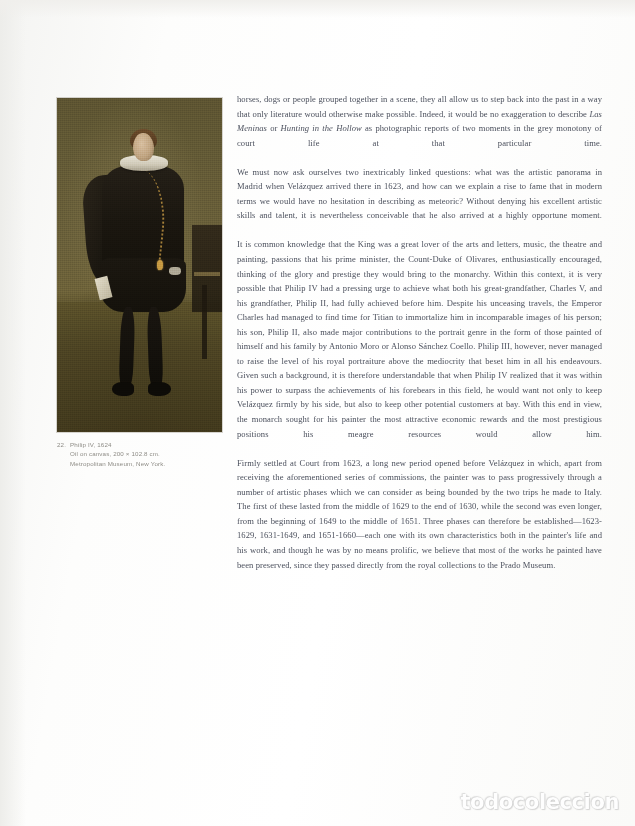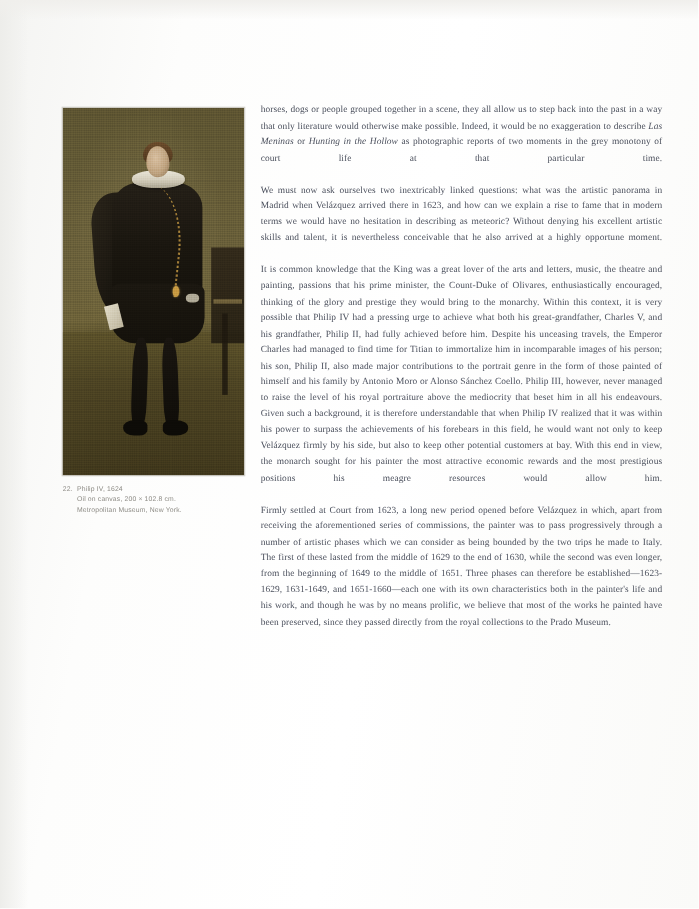--- a/index.html
+++ b/index.html
@@ -374,13 +374,14 @@
     <span class="caption-line" style="padding-left:13px">Metropolitan Museum, New York.</span>
   </div>
 
   <div class="body-col">
     <p><span>horses, dogs or people grouped together in a scene, they all allow us to step back into the past in a way that only literature would otherwise make possible. Indeed, it would be no exaggeration to describe </span><i>Las Meninas</i><span> or </span><i>Hunting in the Hollow</i><span> as photographic reports of two moments in the grey monotony of court life at that particular time.</span></p>
     <p>We must now ask ourselves two inextricably linked questions: what was the artistic panorama in Madrid when Velázquez arrived there in 1623, and how can we explain a rise to fame that in modern terms we would have no hesitation in describing as meteoric? Without denying his excellent artistic skills and talent, it is nevertheless conceivable that he also arrived at a highly opportune moment.</p>
     <p>It is common knowledge that the King was a great lover of the arts and letters, music, the theatre and painting, passions that his prime minister, the Count-Duke of Olivares, enthusiastically encouraged, thinking of the glory and prestige they would bring to the monarchy. Within this context, it is very possible that Philip IV had a pressing urge to achieve what both his great-grandfather, Charles V, and his grandfather, Philip II, had fully achieved before him. Despite his unceasing travels, the Emperor Charles had managed to find time for Titian to immortalize him in incomparable images of his person; his son, Philip II, also made major contributions to the portrait genre in the form of those painted of himself and his family by Antonio Moro or Alonso Sánchez Coello. Philip III, however, never managed to raise the level of his royal portraiture above the mediocrity that beset him in all his endeavours. Given such a background, it is therefore understandable that when Philip IV realized that it was within his power to surpass the achievements of his forebears in this field, he would want not only to keep Velázquez firmly by his side, but also to keep other potential customers at bay. With this end in view, the monarch sought for his painter the most attractive economic rewards and the most prestigious positions his meagre resources would allow him.</p>
     <p class="no-stretch">Firmly settled at Court from 1623, a long new period opened before Velázquez in which, apart from receiving the aforementioned series of commissions, the painter was to pass progressively through a number of artistic phases which we can consider as being bounded by the two trips he made to Italy. The first of these lasted from the middle of 1629 to the end of 1630, while the second was even longer, from the beginning of 1649 to the middle of 1651. Three phases can therefore be established—1623-1629, 1631-1649, and 1651-1660—each one with its own characteristics both in the painter's life and his work, and though he was by no means prolific, we believe that most of the works he painted have been preserved, since they passed directly from the royal collections to the Prado Museum.</p>
   </div>
 
+  <div class="watermark">todocoleccion</div>
 </div>
 
 </body></html>

